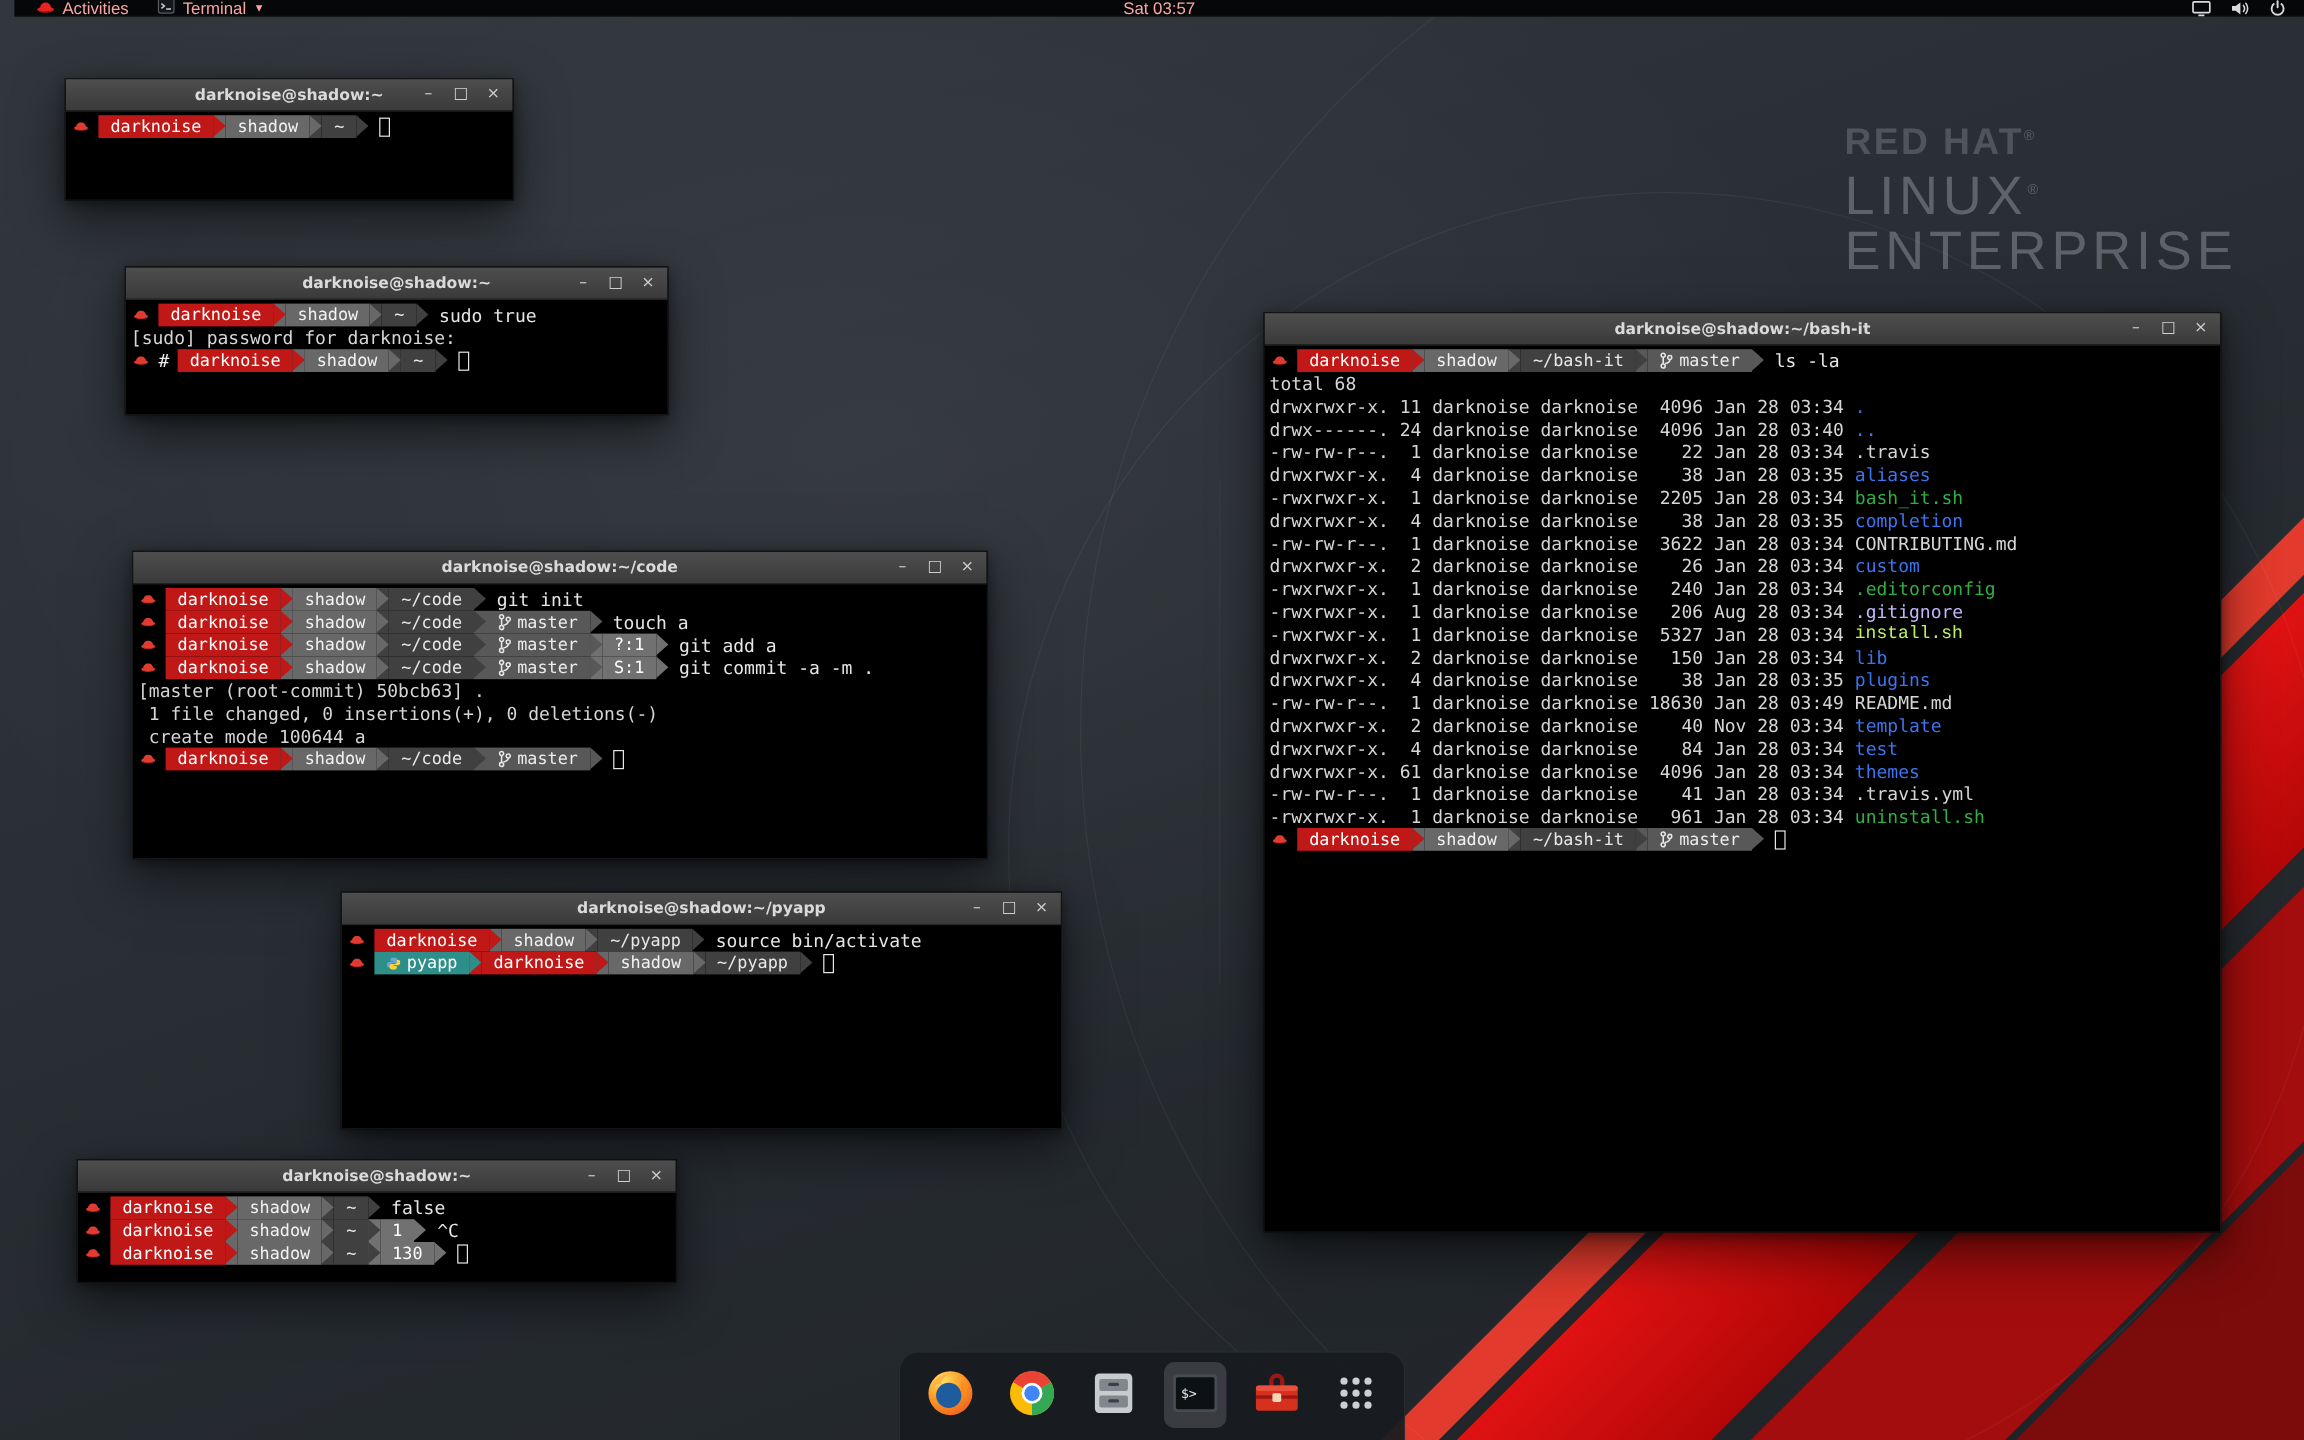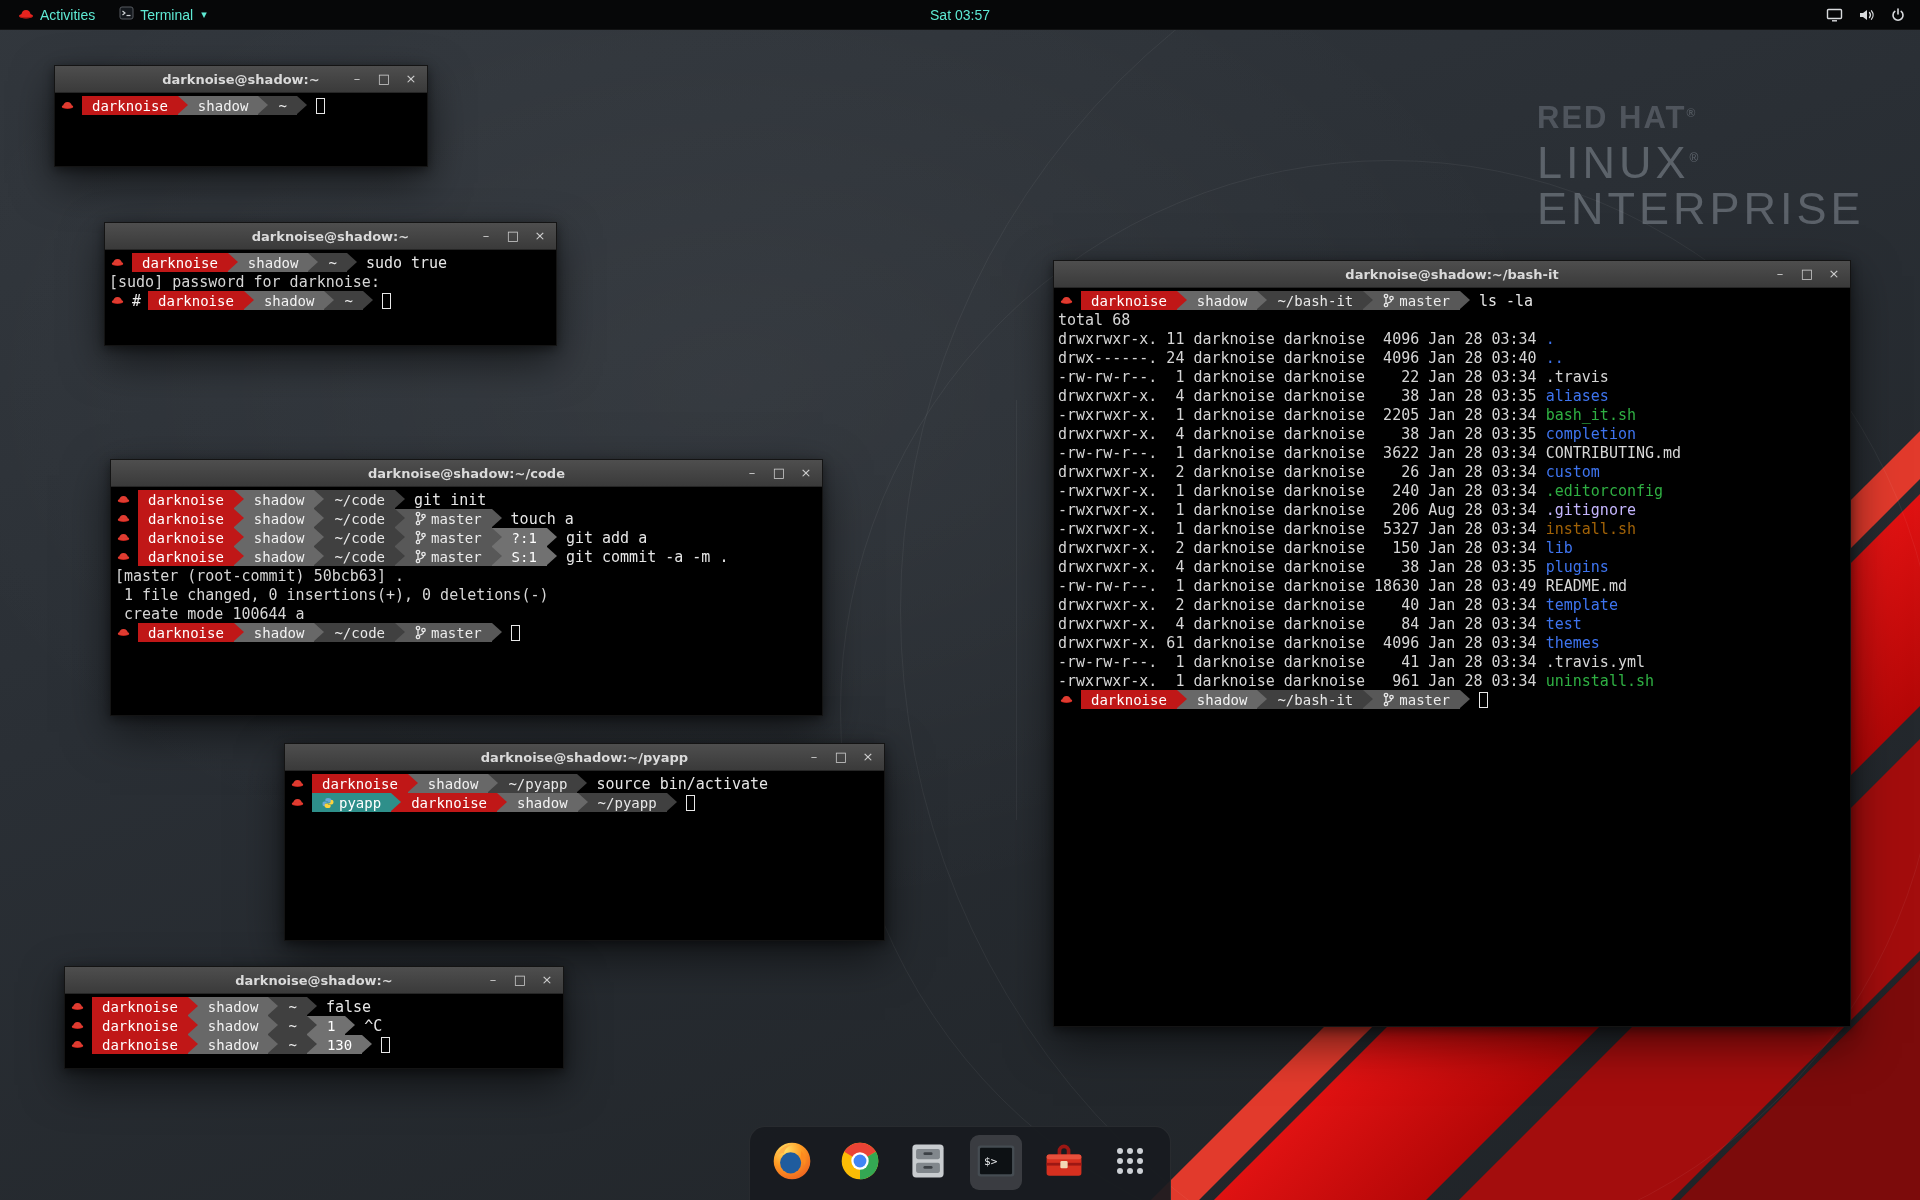--- a/index.html
+++ b/index.html
@@ -20,22 +20,22 @@
   #arc1{width:1500px;height:1500px;left:900px;top:-140px}
   #arc2{width:1100px;height:1100px;left:840px;top:160px}
   #seam{position:absolute;left:1016px;top:400px;width:1px;height:420px;background:rgba(255,255,255,.05)}
   
   #branding{position:absolute;left:1537px;top:100px;z-index:2;color:rgba(190,200,210,.30);
     font-family:"Liberation Sans",sans-serif}
   #branding .rh-top{font-size:31px;font-weight:bold;letter-spacing:2px;color:rgba(185,195,205,.26);margin-bottom:4px}
   #branding .rh-line{font-size:45px;letter-spacing:4px;line-height:1.02;color:rgba(190,200,212,.34)}
   #branding sup{font-size:12px;vertical-align:super}
   
-  #topbar{position:absolute;top:0;left:0;right:0;height:30px;background:#060708;z-index:50;
-    display:flex;align-items:center;color:#5eead4;font-size:14px;
+  #topbar{position:absolute;top:0;left:12px;right:0;height:14px;background:#060708;z-index:50;
+    display:flex;align-items:center;color:#fca5a5;font-size:14px;
     border-bottom:1px solid rgba(255,255,255,.05)}
   .tb-left{display:flex;align-items:center;gap:4px;margin-left:8px}
   .tb-item{display:flex;align-items:center;gap:6px;padding:0 10px;height:26px;cursor:default}
   .tb-clock{position:absolute;left:0;right:0;text-align:center;pointer-events:none}
   .tb-clock span{pointer-events:auto}
   .tb-right{margin-left:auto;display:flex;align-items:center;gap:15px;padding-right:14px}
   .tb-right .tbicon{display:flex;align-items:center}
   .caret{font-size:11px;margin-left:2px}
   
   #windows{position:absolute;inset:0;z-index:10}
@@ -322,25 +322,25 @@
           <div class="tline"><span>drwxrwxr-x. 11 darknoise darknoise  4096 Jan 28 03:34 </span><span style="color: rgb(62, 116, 239);">.</span></div>
           <div class="tline"><span>drwx------. 24 darknoise darknoise  4096 Jan 28 03:40 </span><span style="color: rgb(62, 116, 239);">..</span></div>
           <div class="tline"><span>-rw-rw-r--.  1 darknoise darknoise    22 Jan 28 03:34 </span><span>.travis</span></div>
           <div class="tline"><span>drwxrwxr-x.  4 darknoise darknoise    38 Jan 28 03:35 </span><span style="color: rgb(62, 116, 239);">aliases</span></div>
           <div class="tline"><span>-rwxrwxr-x.  1 darknoise darknoise  2205 Jan 28 03:34 </span><span style="color: rgb(47, 176, 67);">bash_it.sh</span></div>
           <div class="tline"><span>drwxrwxr-x.  4 darknoise darknoise    38 Jan 28 03:35 </span><span style="color: rgb(62, 116, 239);">completion</span></div>
           <div class="tline"><span>-rw-rw-r--.  1 darknoise darknoise  3622 Jan 28 03:34 </span><span>CONTRIBUTING.md</span></div>
           <div class="tline"><span>drwxrwxr-x.  2 darknoise darknoise    26 Jan 28 03:34 </span><span style="color: rgb(62, 116, 239);">custom</span></div>
           <div class="tline"><span>-rwxrwxr-x.  1 darknoise darknoise   240 Jan 28 03:34 </span><span style="color: rgb(47, 176, 67);">.editorconfig</span></div>
           <div class="tline"><span>-rwxrwxr-x.  1 darknoise darknoise   206 Aug 28 03:34 </span><span style="color: #c4b5fd;">.gitignore</span></div>
-          <div class="tline"><span>-rwxrwxr-x.  1 darknoise darknoise  5327 Jan 28 03:34 </span><span style="color: #a16207;">install.sh</span></div>
+          <div class="tline"><span>-rwxrwxr-x.  1 darknoise darknoise  5327 Jan 28 03:34 </span><span style="color: #bef264; font-family: Liberation Mono, monospace;">install.sh</span></div>
           <div class="tline"><span>drwxrwxr-x.  2 darknoise darknoise   150 Jan 28 03:34 </span><span style="color: rgb(62, 116, 239);">lib</span></div>
           <div class="tline"><span>drwxrwxr-x.  4 darknoise darknoise    38 Jan 28 03:35 </span><span style="color: rgb(62, 116, 239);">plugins</span></div>
           <div class="tline"><span>-rw-rw-r--.  1 darknoise darknoise 18630 Jan 28 03:49 </span><span>README.md</span></div>
-          <div class="tline"><span>drwxrwxr-x.  2 darknoise darknoise    40 Jan 28 03:34 </span><span style="color: rgb(62, 116, 239);">template</span></div>
+          <div class="tline"><span>drwxrwxr-x.  2 darknoise darknoise    40 Nov 28 03:34 </span><span style="color: rgb(62, 116, 239);">template</span></div>
           <div class="tline"><span>drwxrwxr-x.  4 darknoise darknoise    84 Jan 28 03:34 </span><span style="color: rgb(62, 116, 239);">test</span></div>
           <div class="tline"><span>drwxrwxr-x. 61 darknoise darknoise  4096 Jan 28 03:34 </span><span style="color: rgb(62, 116, 239);">themes</span></div>
           <div class="tline"><span>-rw-rw-r--.  1 darknoise darknoise    41 Jan 28 03:34 </span><span>.travis.yml</span></div>
           <div class="tline"><span>-rwxrwxr-x.  1 darknoise darknoise   961 Jan 28 03:34 </span><span style="color: rgb(47, 176, 67);">uninstall.sh</span></div>
           <div class="tline"><span class="hat"><svg width="13" height="13" viewBox="0 0 13 13">
                 <path d="M2.2 7.6C2.2 4.6 4 3 6.5 3s4.3 1.6 4.3 4.6z" fill="#e03c31"></path>
                 <ellipse cx="6.5" cy="8" rx="5.7" ry="1.9" fill="#c4231b"></ellipse>
                 <ellipse cx="6.5" cy="7.5" rx="5.7" ry="1.6" fill="#e03c31"></ellipse>
               </svg></span><span class="seg" style="background: rgb(192, 23, 23); color: rgb(255, 255, 255);"><span>darknoise</span></span><span class="parrow" style="background: rgb(104, 104, 104);"><span class="ptri" style="border-left-color: rgb(192, 23, 23);"></span></span><span class="seg" style="background: rgb(104, 104, 104); color: rgb(242, 242, 242);"><span>shadow</span></span><span class="parrow" style="background: rgb(64, 64, 64);"><span class="ptri" style="border-left-color: rgb(104, 104, 104);"></span></span><span class="seg" style="background: rgb(64, 64, 64); color: rgb(232, 232, 232);"><span>~/bash-it</span></span><span class="parrow" style="background: rgb(88, 88, 88);"><span class="ptri" style="border-left-color: rgb(64, 64, 64);"></span></span><span class="seg" style="background: rgb(88, 88, 88); color: rgb(236, 236, 236);"><span class="segicon"><svg width="11" height="15" viewBox="0 0 11 15">
                   <g stroke="#e8e8e8" fill="none" stroke-width="1.3">

